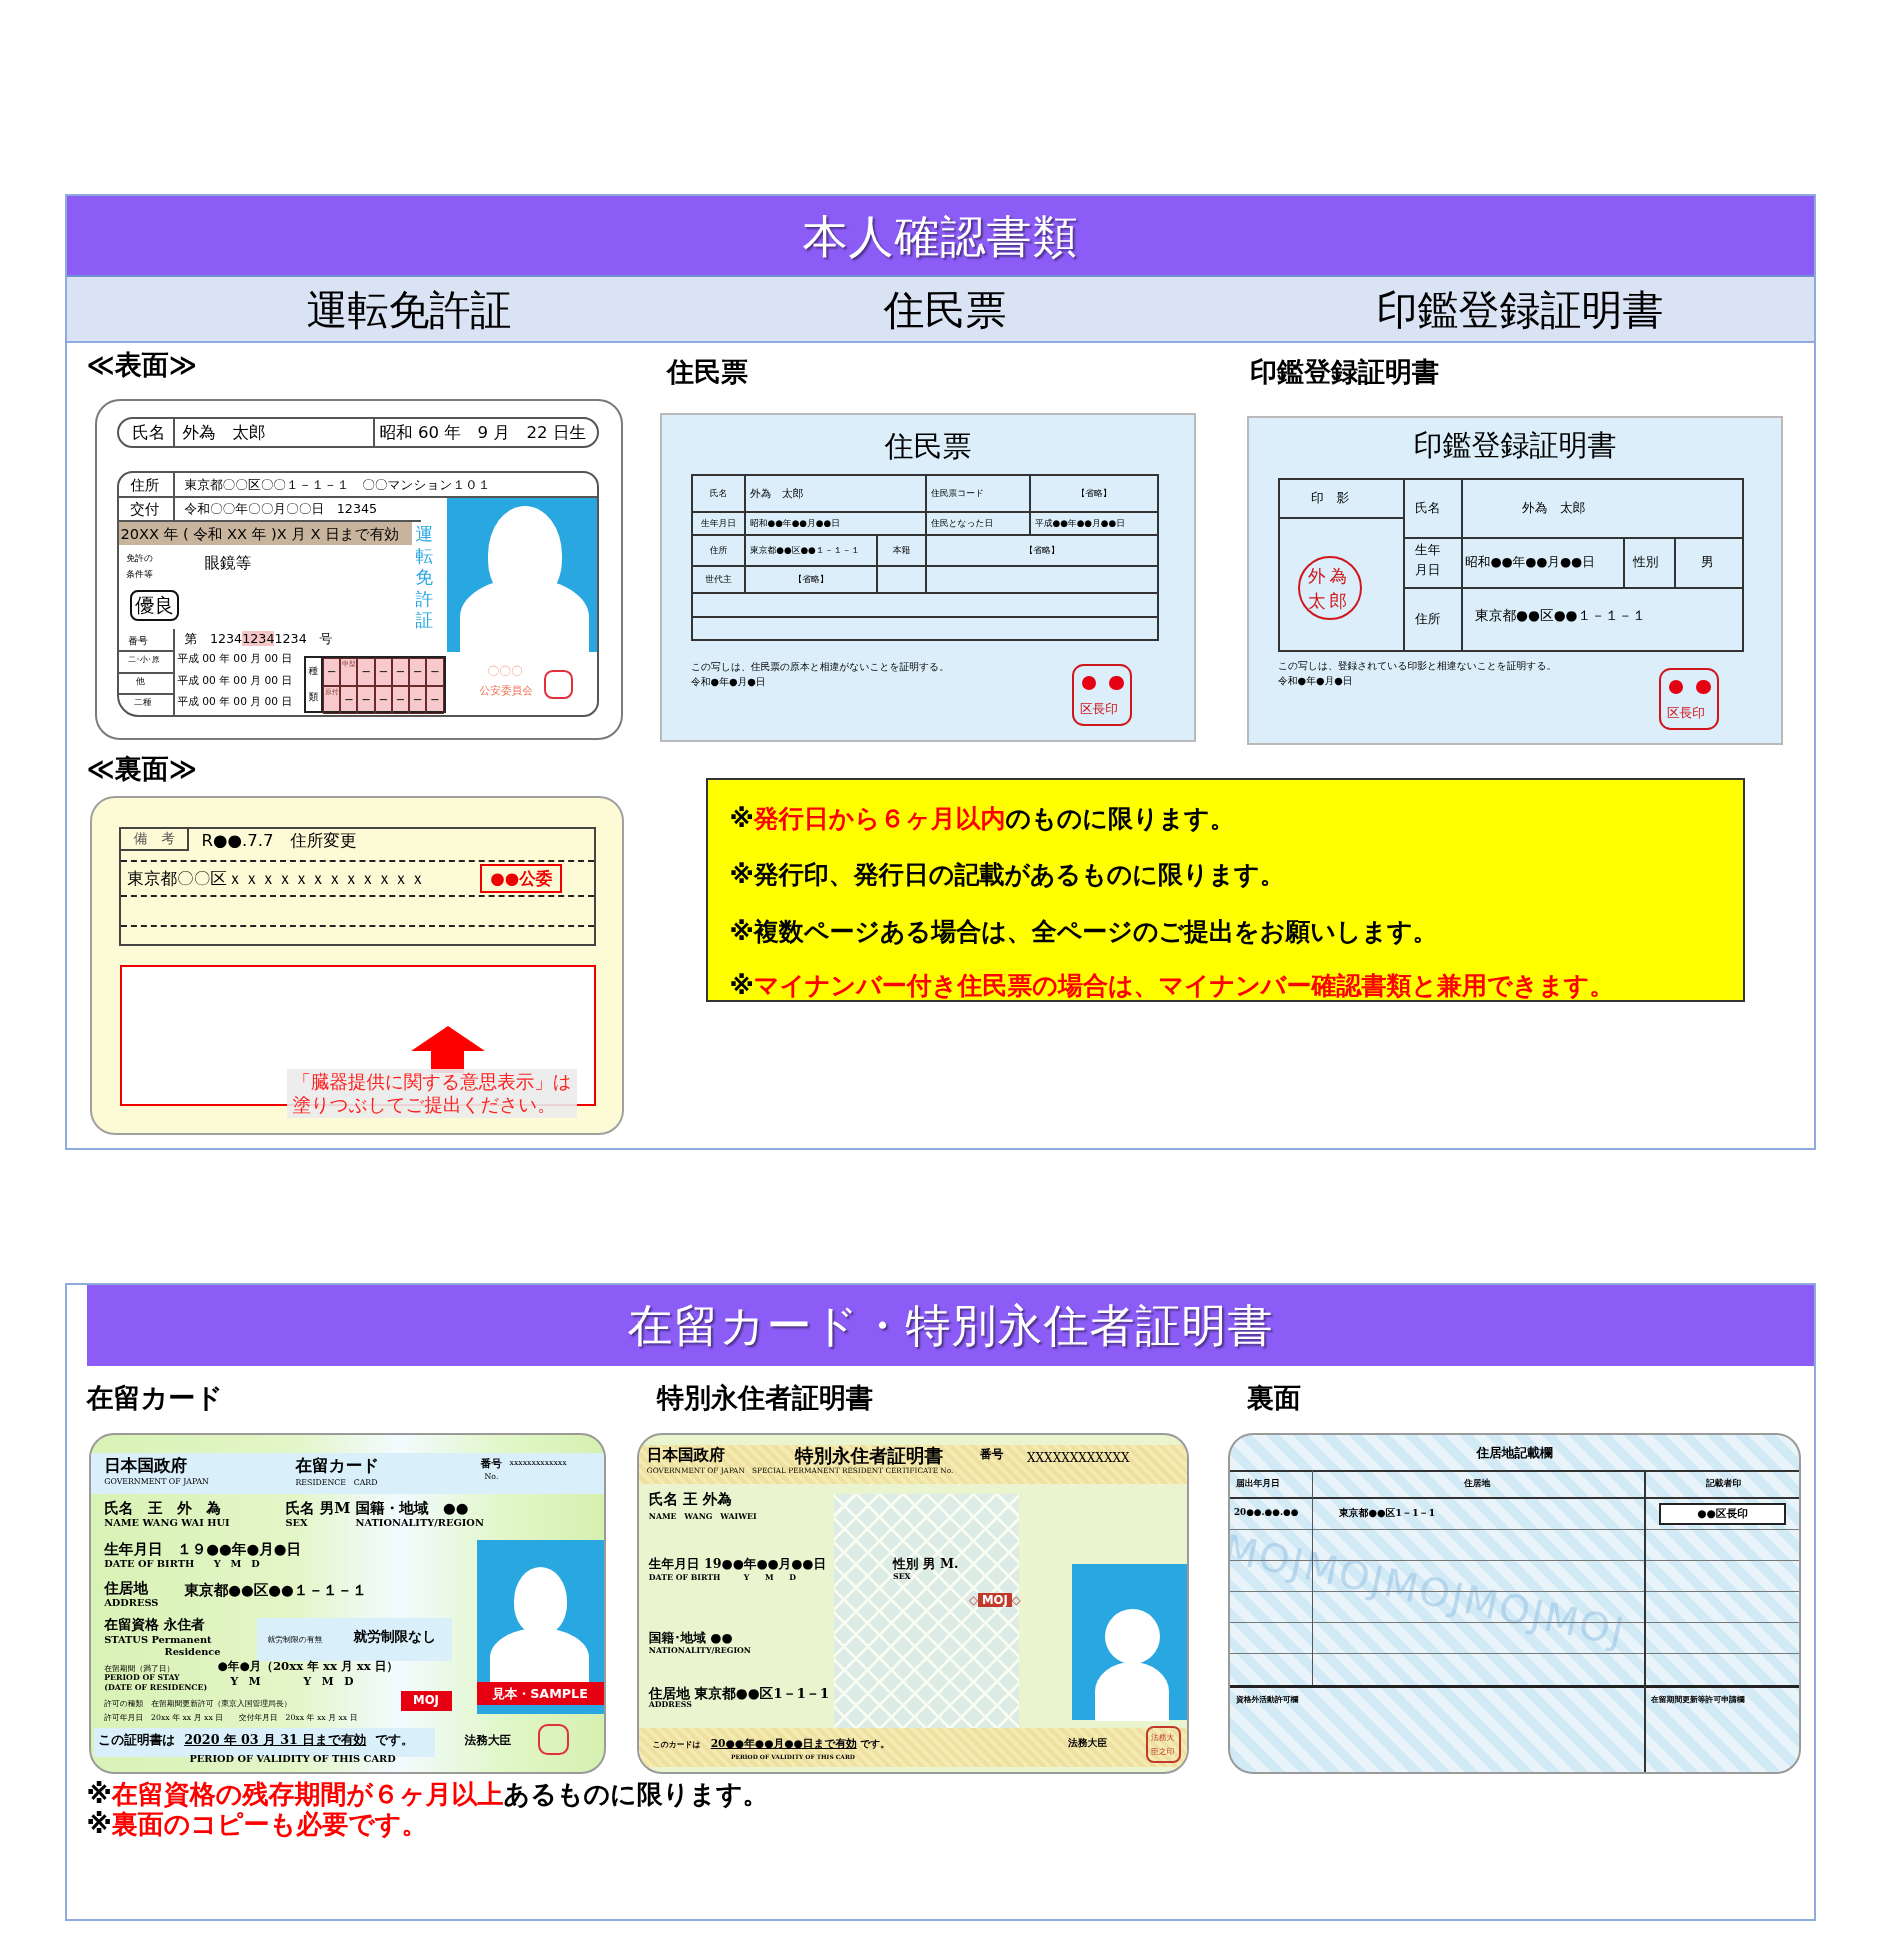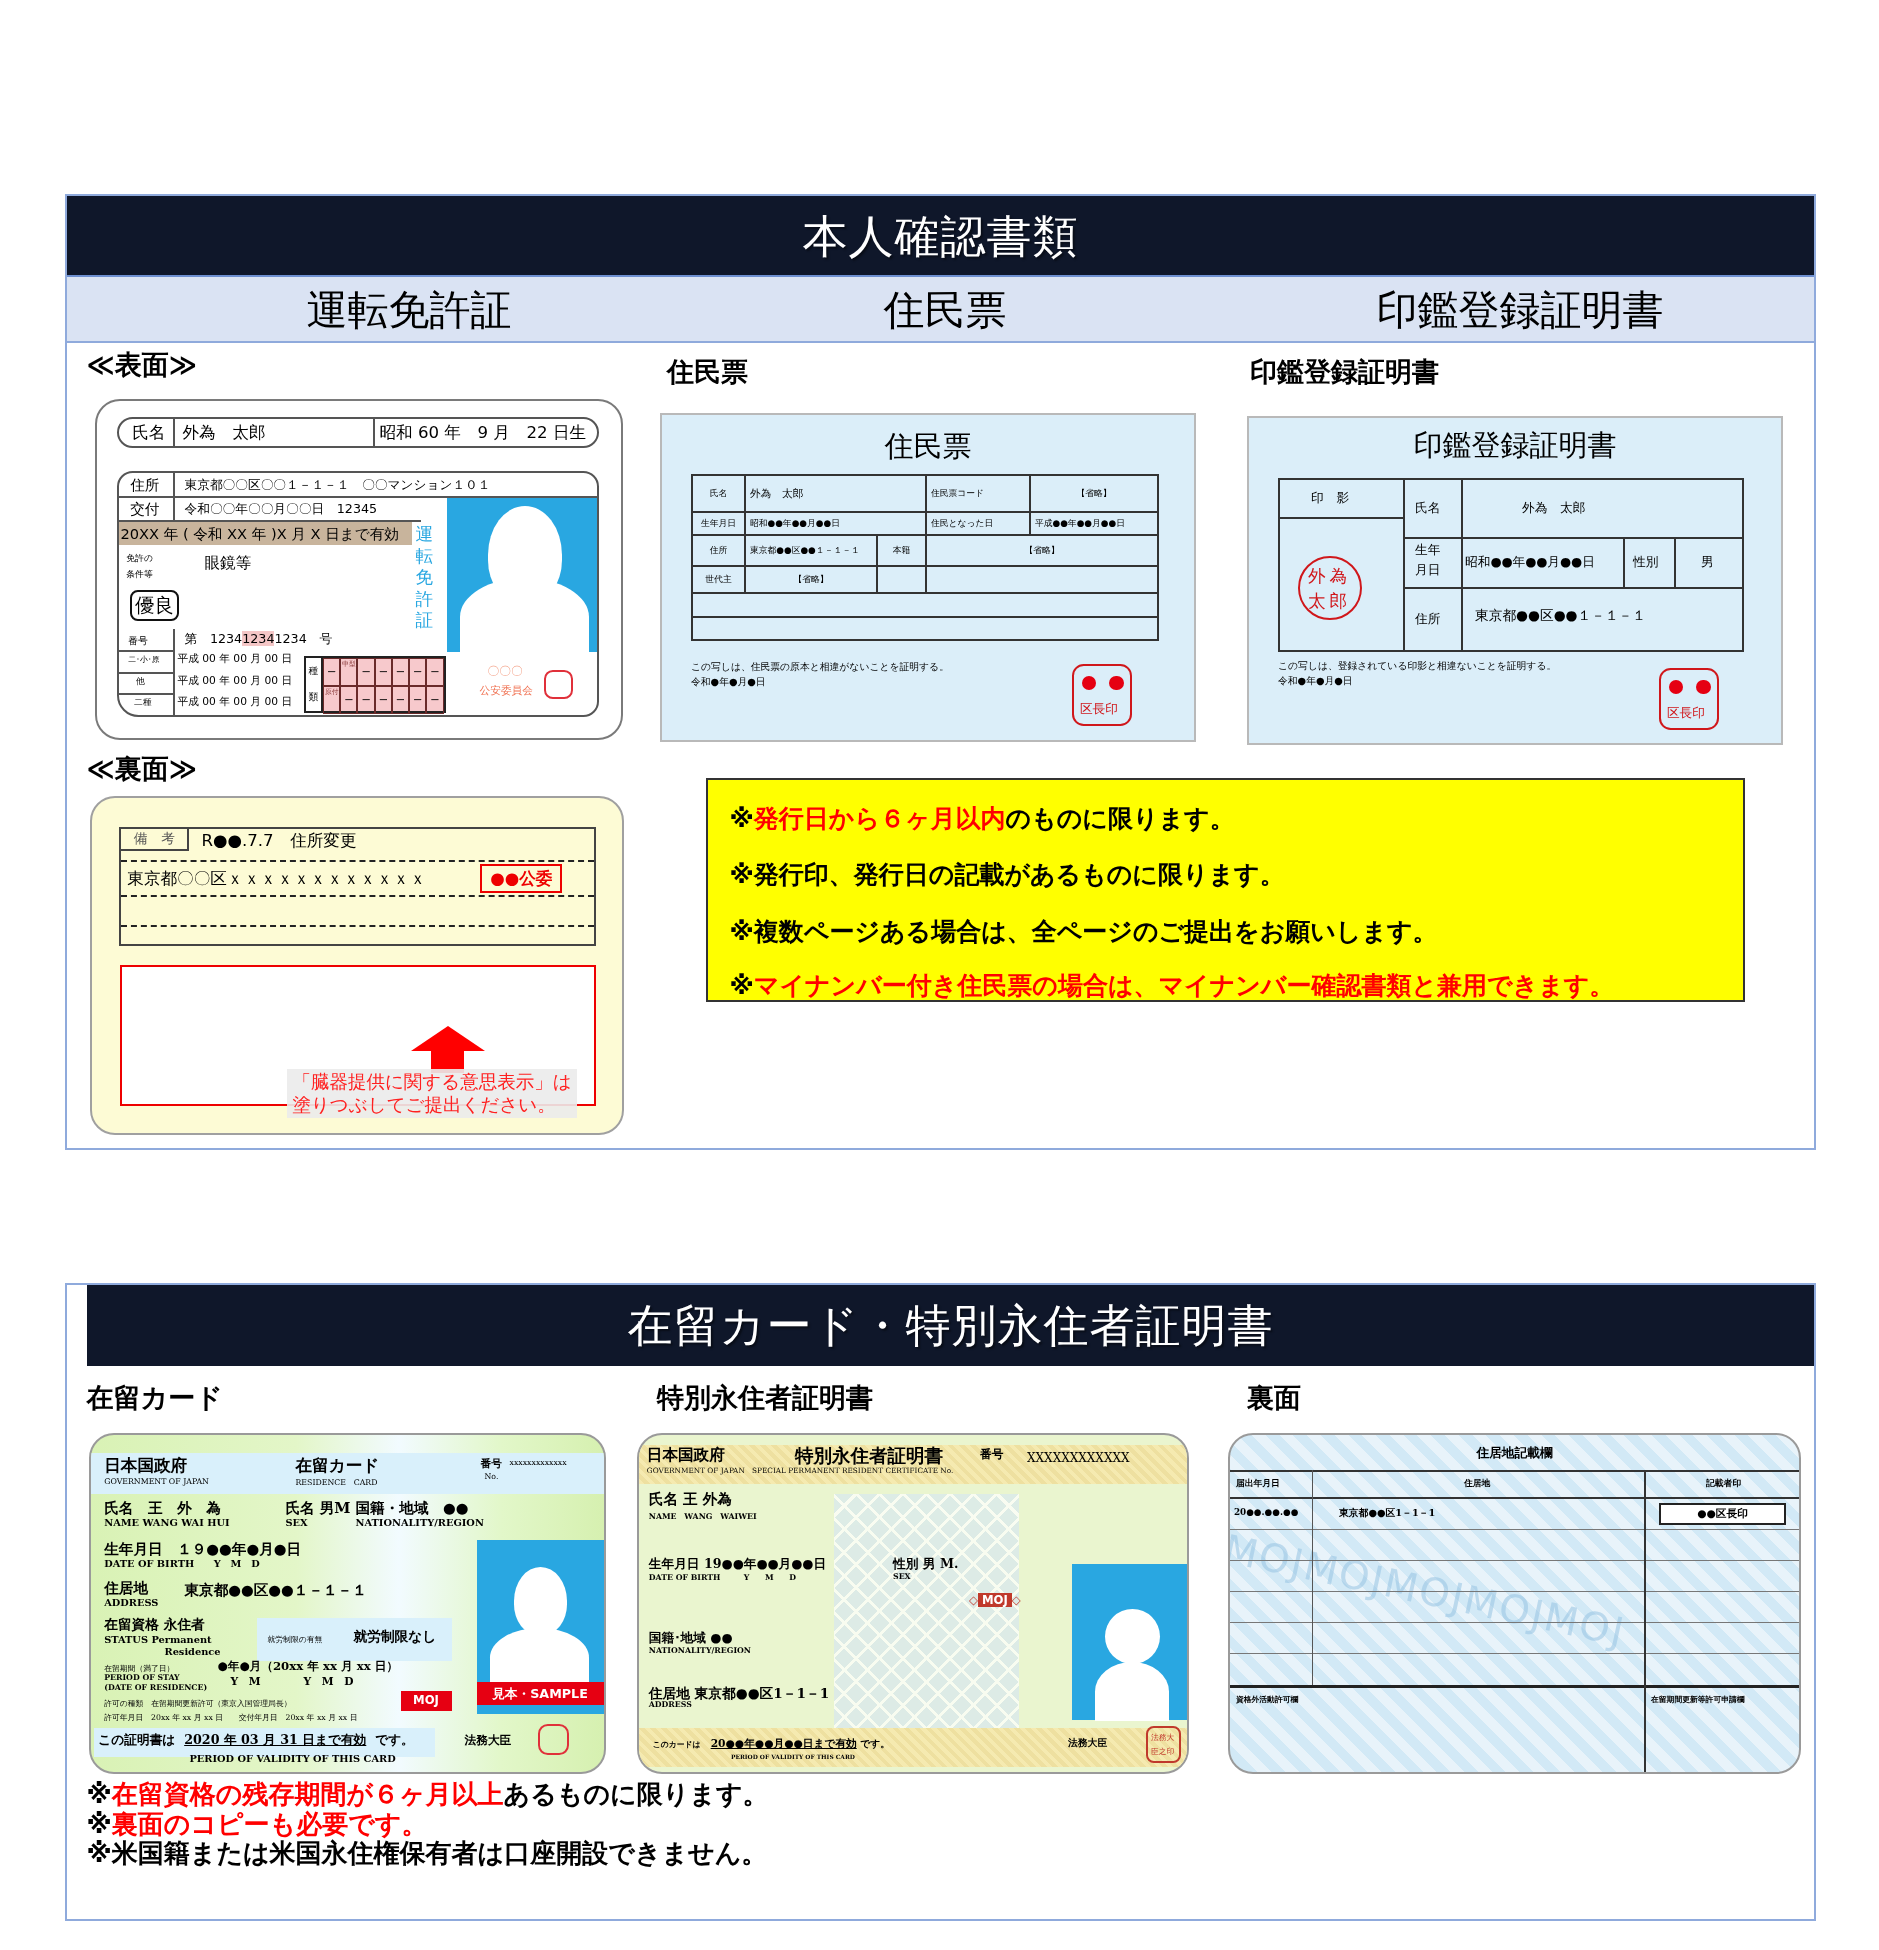--- a/index.html
+++ b/index.html
@@ -3,21 +3,21 @@
 <meta charset="utf-8">
 <style>
   * { box-sizing: border-box; margin: 0; padding: 0; }
   html, body { width: 1879px; height: 1950px; background: #ffffff; overflow: hidden; }
   body { position: relative; font-family: "DejaVu Sans", "Liberation Sans", sans-serif; color: #000; }
 
   
   .section { position: absolute; border: 2.9px solid #8faadc; background: #fff; }
   .section-title {
     position: absolute; left: 0; right: 0; top: 0; height: 81px;
-    background: #0f172a; color: #fff; text-align: center;
+    background: #8b5cf6; color: #fff; text-align: center;
     font-size: 45px; line-height: 81px; letter-spacing: 1px;
     text-shadow: 2px 2px 2px rgba(0,0,0,0.45);
     border-bottom: 2.9px solid #6d8fd0;
   }
   .subhead-row {
     position: absolute; left: 0; right: 0; top: 81px; height: 66px;
     background: #dae3f3; border-bottom: 2.9px solid #8faadc;
   }
   .subhead {
     position: absolute; top: 0; height: 66px; line-height: 66px;
@@ -386,15 +386,14 @@
       <div class="tx bold" style="left:421px; top:224px; font-size:7.8px;">在留期間更新等許可申請欄</div>
     </div>
   </div>
 
   <div class="foot-line" style="left:19.5px; top:495px;">
     <span>※</span><span class="red">在留資格の残存期間が６ヶ月以上</span><span>あるものに限ります。</span>
   </div>
   <div class="foot-line" style="left:19.5px; top:525px;">
     <span>※</span><span class="red">裏面のコピーも必要です。</span>
   </div>
-  <div class="foot-line" style="left:19.5px; top:554px;">※米国籍または米国永住権保有者は口座開設できません。</div>
 </div>
 
 
 </body></html>

